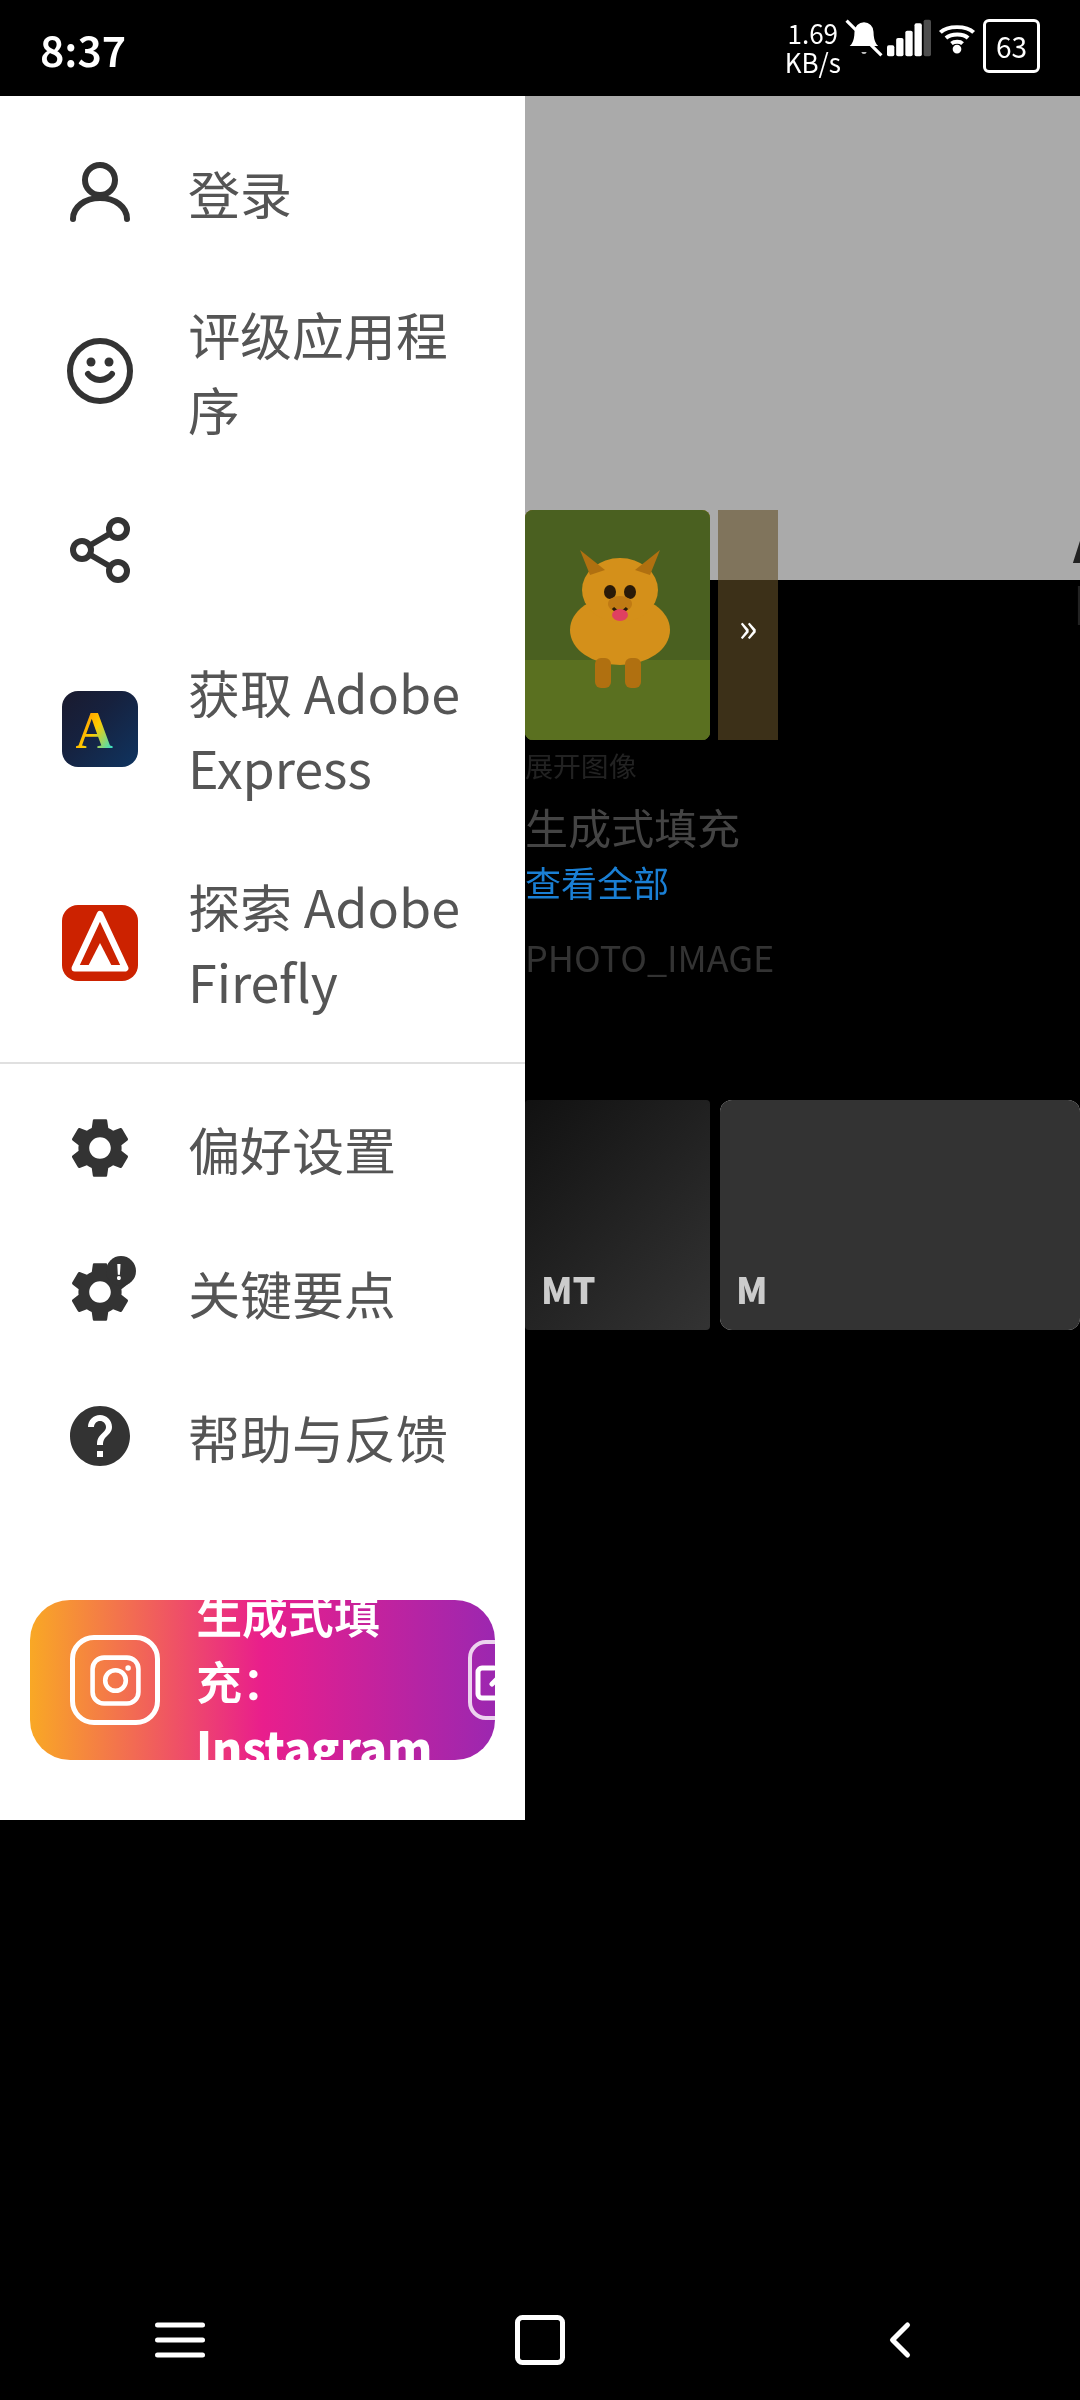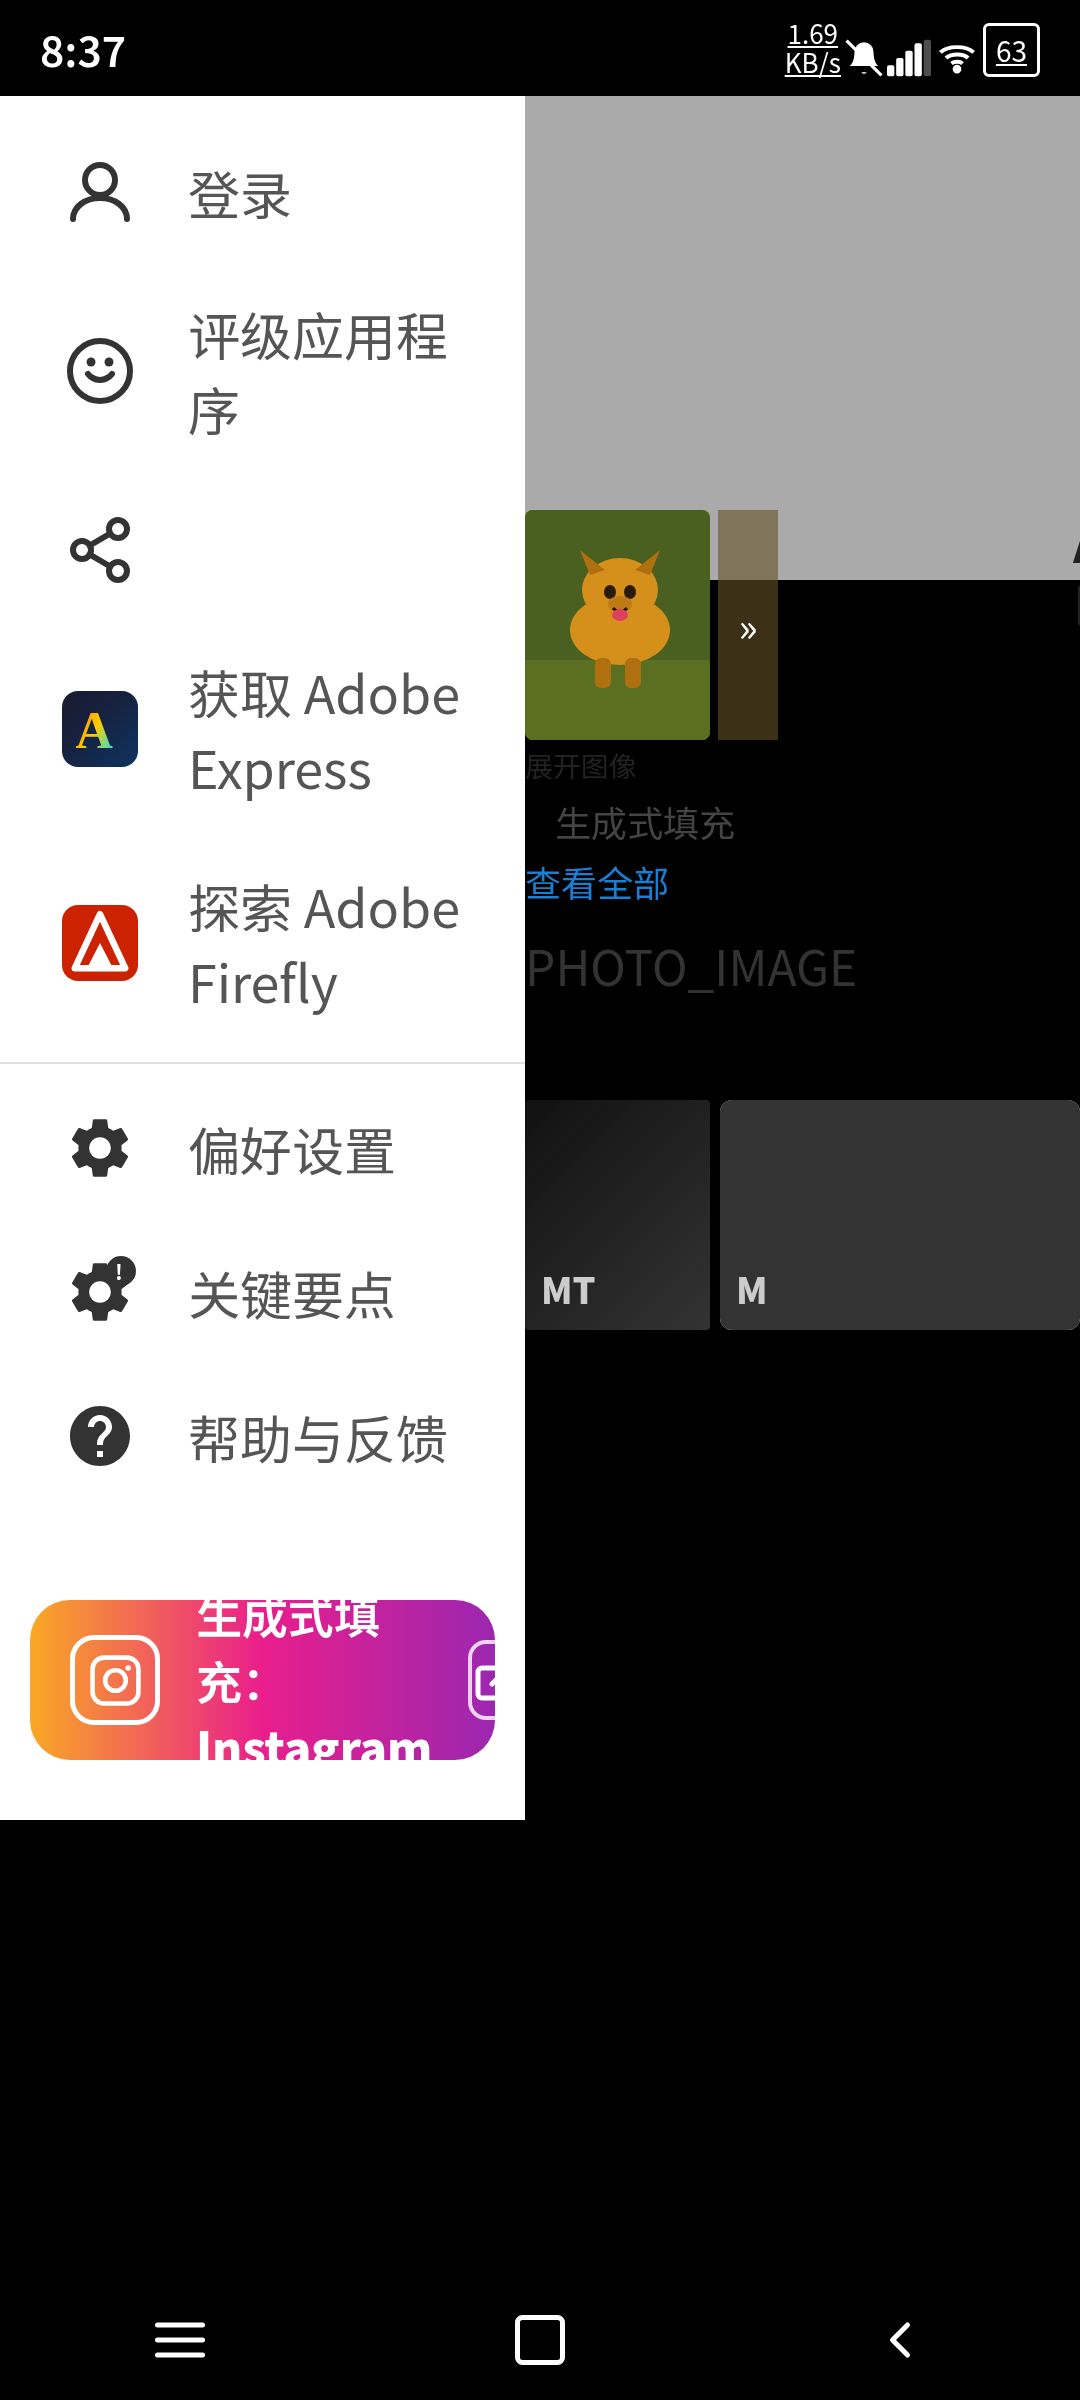--- a/index.html
+++ b/index.html
@@ -30,25 +30,24 @@
     }
 
     .status-time {
       color: #fff;
       font-size: 42px;
       font-weight: 600;
     }
 
     .status-icons {
       display: flex;
-      align-items: flex-end;
+      align-items: flex-start;
       gap: 4px;
       color: #fff;
       font-size: 32px;
-      text-decoration: underline;
     }
 
     .status-battery {
       border: 3px solid #fff;
       border-radius: 6px;
       padding: 4px 10px;
       font-size: 28px;
       position: relative;
     }
 
@@ -115,42 +114,42 @@
       top: 745px;
       left: 525px;
       color: #222;
       font-size: 28px;
       z-index: 3;
     }
 
     .generative-fill-text {
       position: absolute;
       top: 795px;
-      left: 555px;
+      left: 525px;
       color: #444;
-      font-size: 36px;
+      font-size: 43px;
       z-index: 3;
     }
 
     .view-all-link {
       position: absolute;
       top: 855px;
       left: 525px;
       color: #1a7fd4;
       font-size: 36px;
       font-weight: 400;
       z-index: 3;
     }
 
     .photo-image-label {
       position: absolute;
       top: 930px;
       left: 525px;
       color: #333;
-      font-size: 48px;
+      font-size: 36px;
       z-index: 3;
     }
 
     
     .dark-thumb1 {
       position: absolute;
       top: 1100px;
       left: 525px;
       width: 185px;
       height: 230px;

